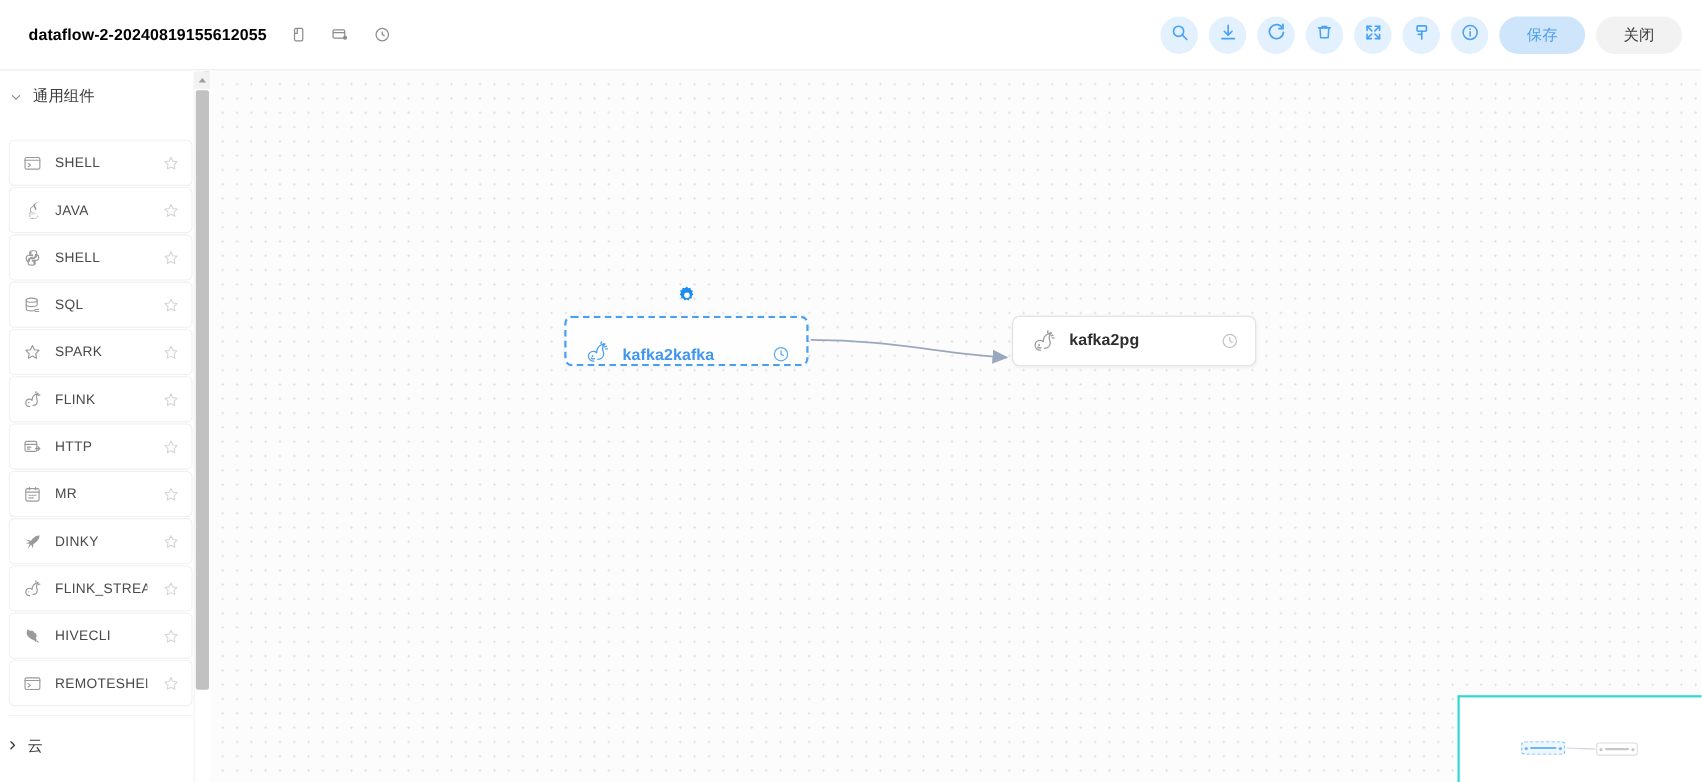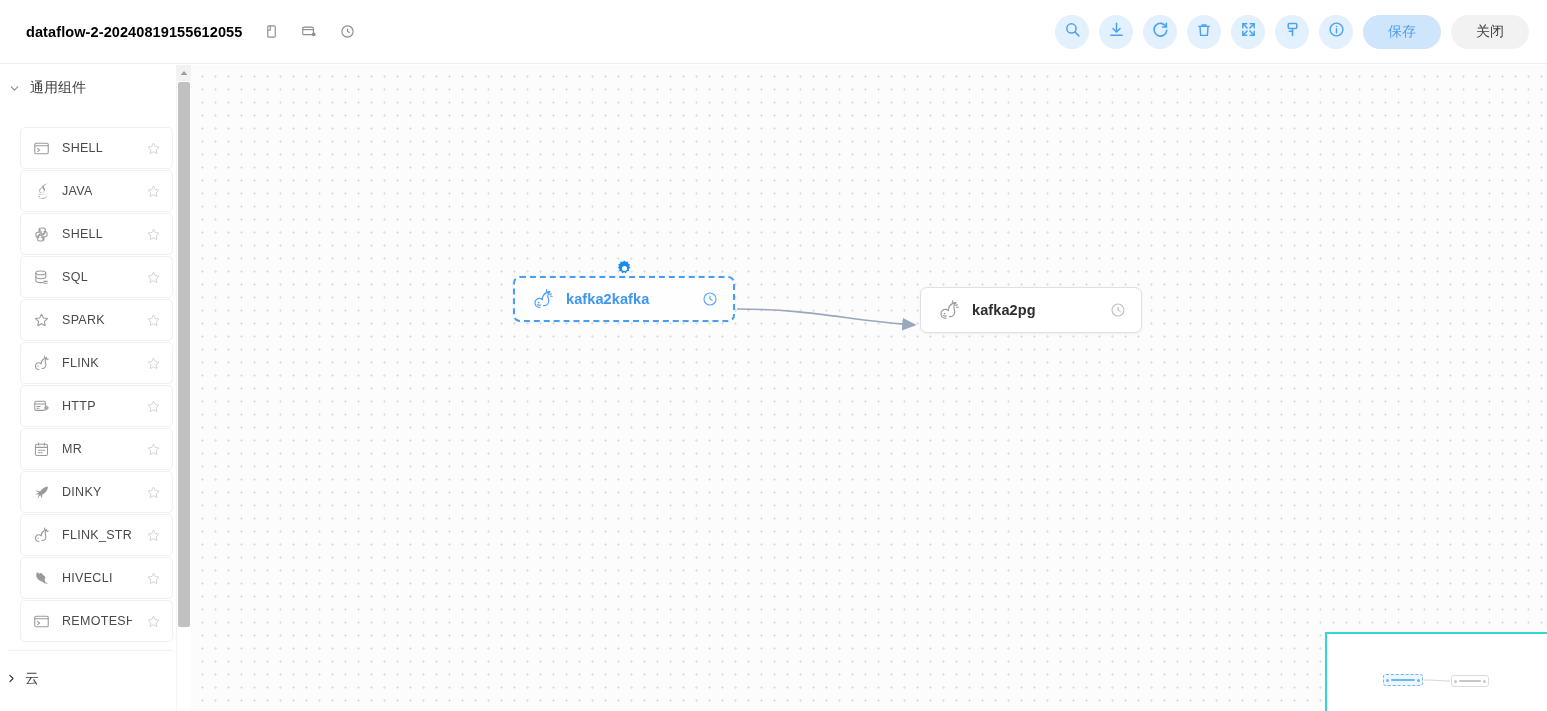--- a/index.html
+++ b/index.html
@@ -90,21 +90,21 @@
   .pill-save { background: #cfe5fb; color: #4e9ef0; font-weight: 500; }
   .pill-close { background: #f2f2f2; color: #404040; }
 
   
   .sidebar {
     position: absolute;
     left: 0; top: 65px;
     width: 190px;
     height: 646px;
     background: #ffffff;
-    border-right: 7px solid #a16207;
+    border-right: 5px solid #a16207;
     overflow: hidden;
   }
   .group-header {
     height: 46px;
     display: flex;
     align-items: center;
     padding-left: 6px;
     gap: 8px;
     cursor: pointer;
     user-select: none;
@@ -116,21 +116,20 @@
     justify-content: center;
     color: #8a8a8a;
     font-size: 11px;
   }
   .group-title {
     font-size: 14px;
     color: #3d3d3d;
   }
   .comp-list {
     padding: 16px 10px 0 8px;
-    margin-left: 12px;
   }
   .comp-item {
     height: 42px;
     background: #fff;
     border: 1px solid #f0f0f0;
     border-radius: 5px;
     display: flex;
     align-items: center;
     padding: 0 10px 0 11px;
     margin-bottom: 1px;
@@ -660,21 +659,21 @@
     </svg>
 
     <div class="node-gear" id="node-gear" style="left: 423px; top: 193px;">
       <svg width="19" height="19" viewBox="0 0 24 24" fill="currentColor">
         <path d="M12 1.8 l1.5 2.1 2.5-.6 .6 2.5 2.4 1 -1.2 2.3 1.6 2 -2 1.6 .3 2.6 -2.6 .3 -1.3 2.3 -2.3-1.2 -2.3 1.2 -1.3-2.3 -2.6-.3 .3-2.6 -2-1.6 1.6-2 -1.2-2.3 2.4-1 .6-2.5 2.5 .6z"></path>
         <circle cx="12" cy="12" r="3.2" fill="#ffffff"></circle>
       </svg>
     </div>
 
     <div id="node-layer">
-        <div class="node node-selected" style="left: 322px; top: 211px; width: 222px;">
+        <div class="node node-selected" style="left: 322px; top: 222px; width: 222px; align-items: flex-end;">
           <span class="node-ico">
             <svg width="21" height="21" viewBox="0 0 24 24" fill="none" stroke="#4a9ef2" stroke-width="1.35" stroke-linecap="round" stroke-linejoin="round">
               <path d="M9 21 c-3.2 0-5.6-2.3-5.6-5.3 0-3 2.3-5 5-5 1.5 0 2.7 .55 3.5 1.35"></path>
               <path d="M11.9 12.05 c0-3.8 1.75-6.4 4.55-7.9 1.4-.75 2.8-1.1 4.1-1.1 -1.75 1.3-2.5 2.9-2.5 4.65 0 2.3 1.1 3.7 1.1 5.65 0 3.35-2.6 5.75-5.95 5.75"></path>
               <circle cx="7.6" cy="15.5" r="1" fill="#4a9ef2" stroke="none"></circle>
               <path d="M6.2 17.8 q1.6 1.15 3.4 .5"></path>
               <path d="M17.8 4.3 l1.7-1.35 M20.1 6.1 l2-.7 M16.4 2.7 l.45-1.9 M21.2 8.2 l1.9 .05"></path>
             </svg>
           </span>
           <span class="node-label">kafka2kafka</span>

